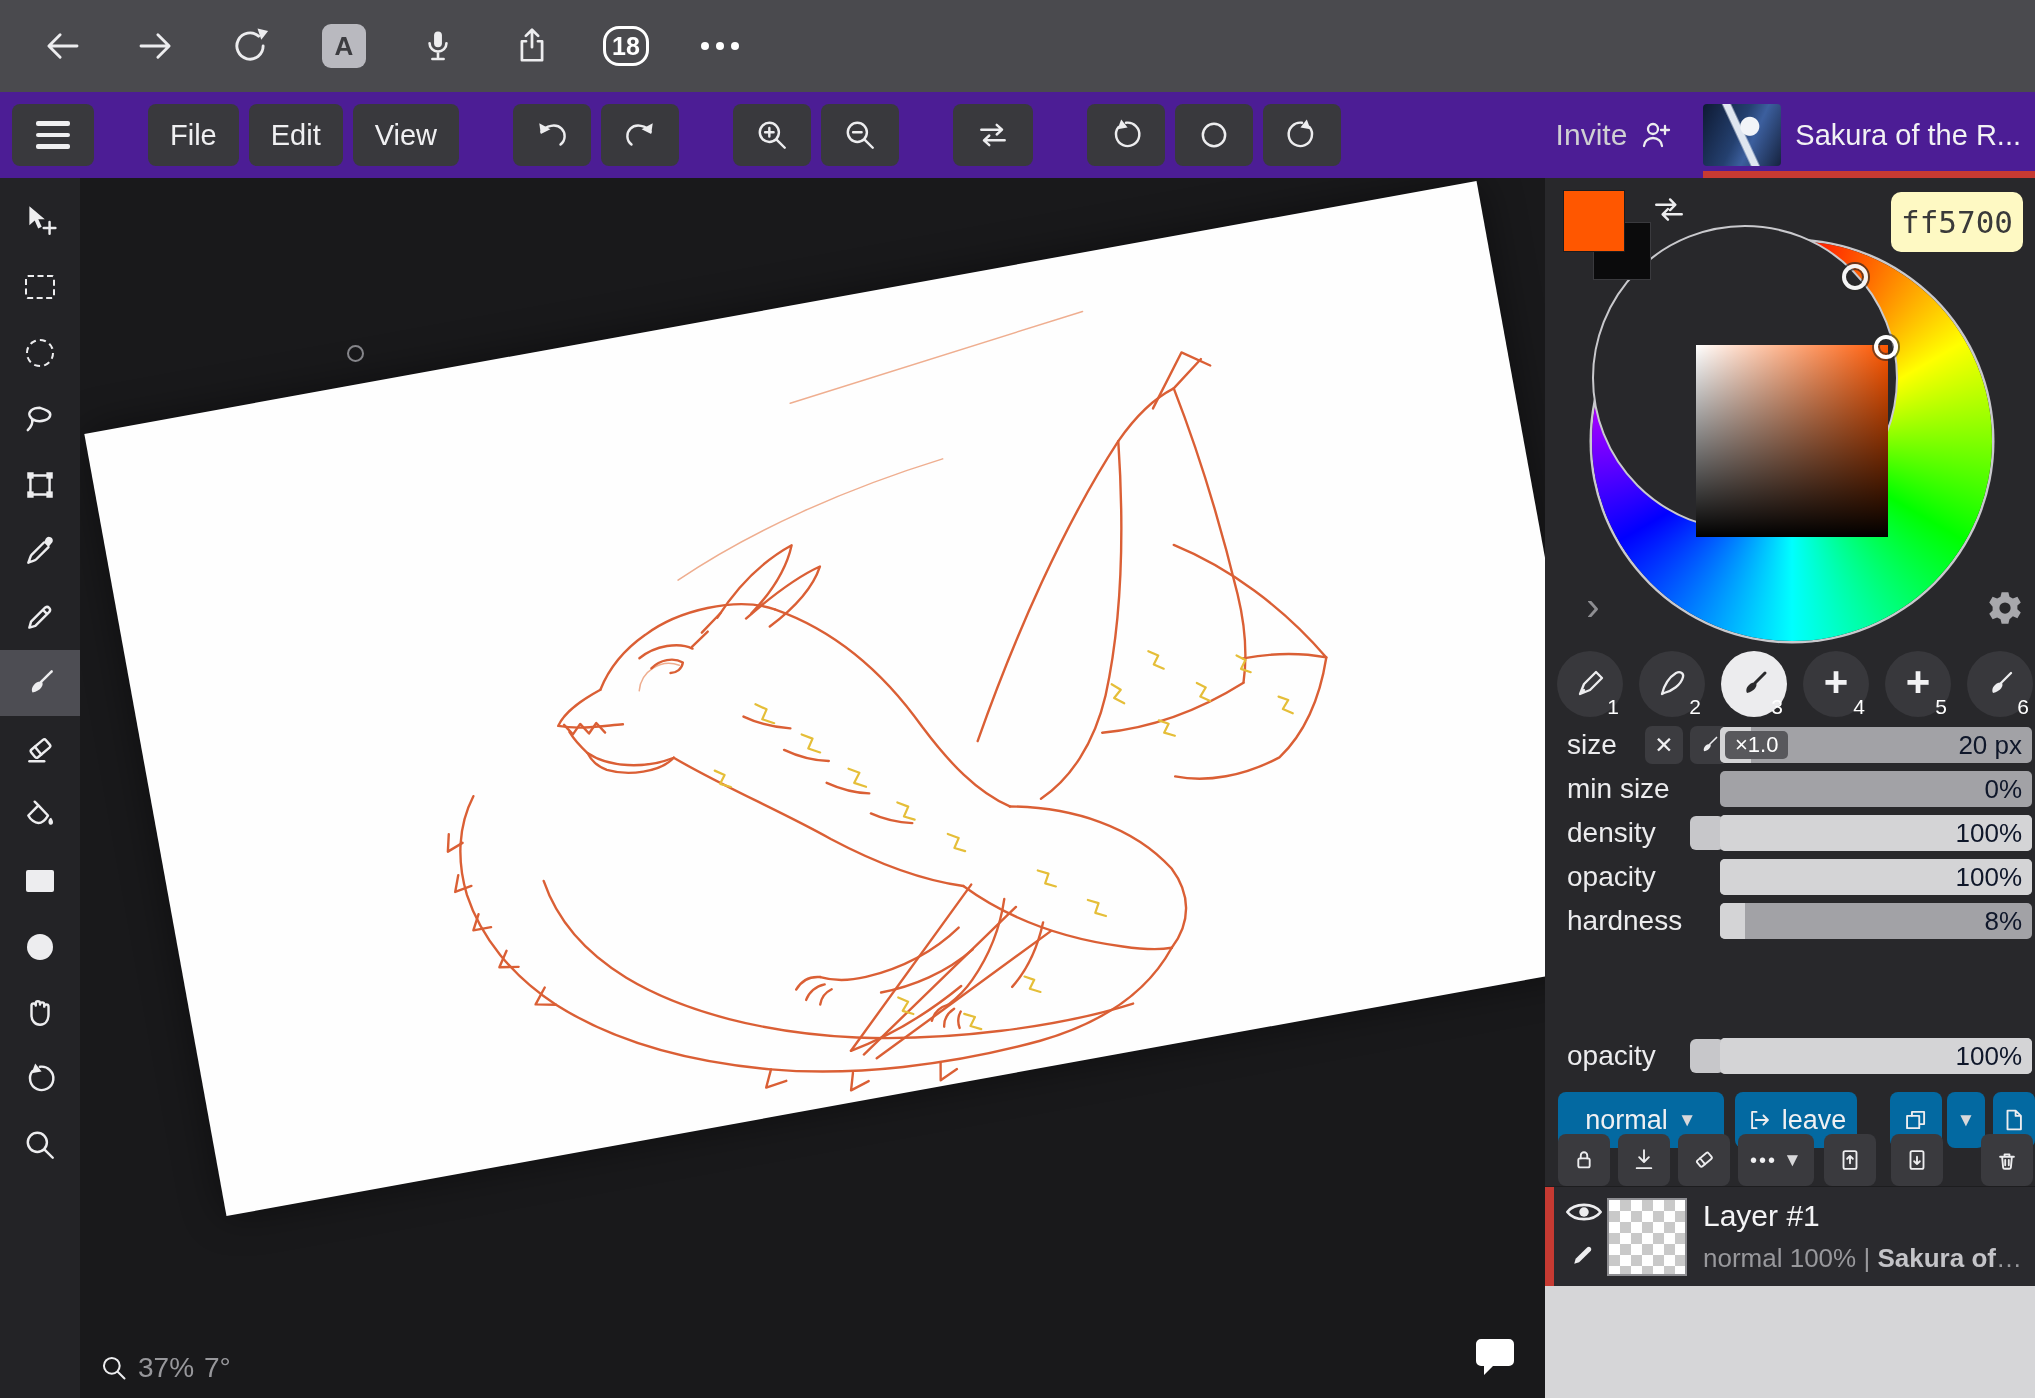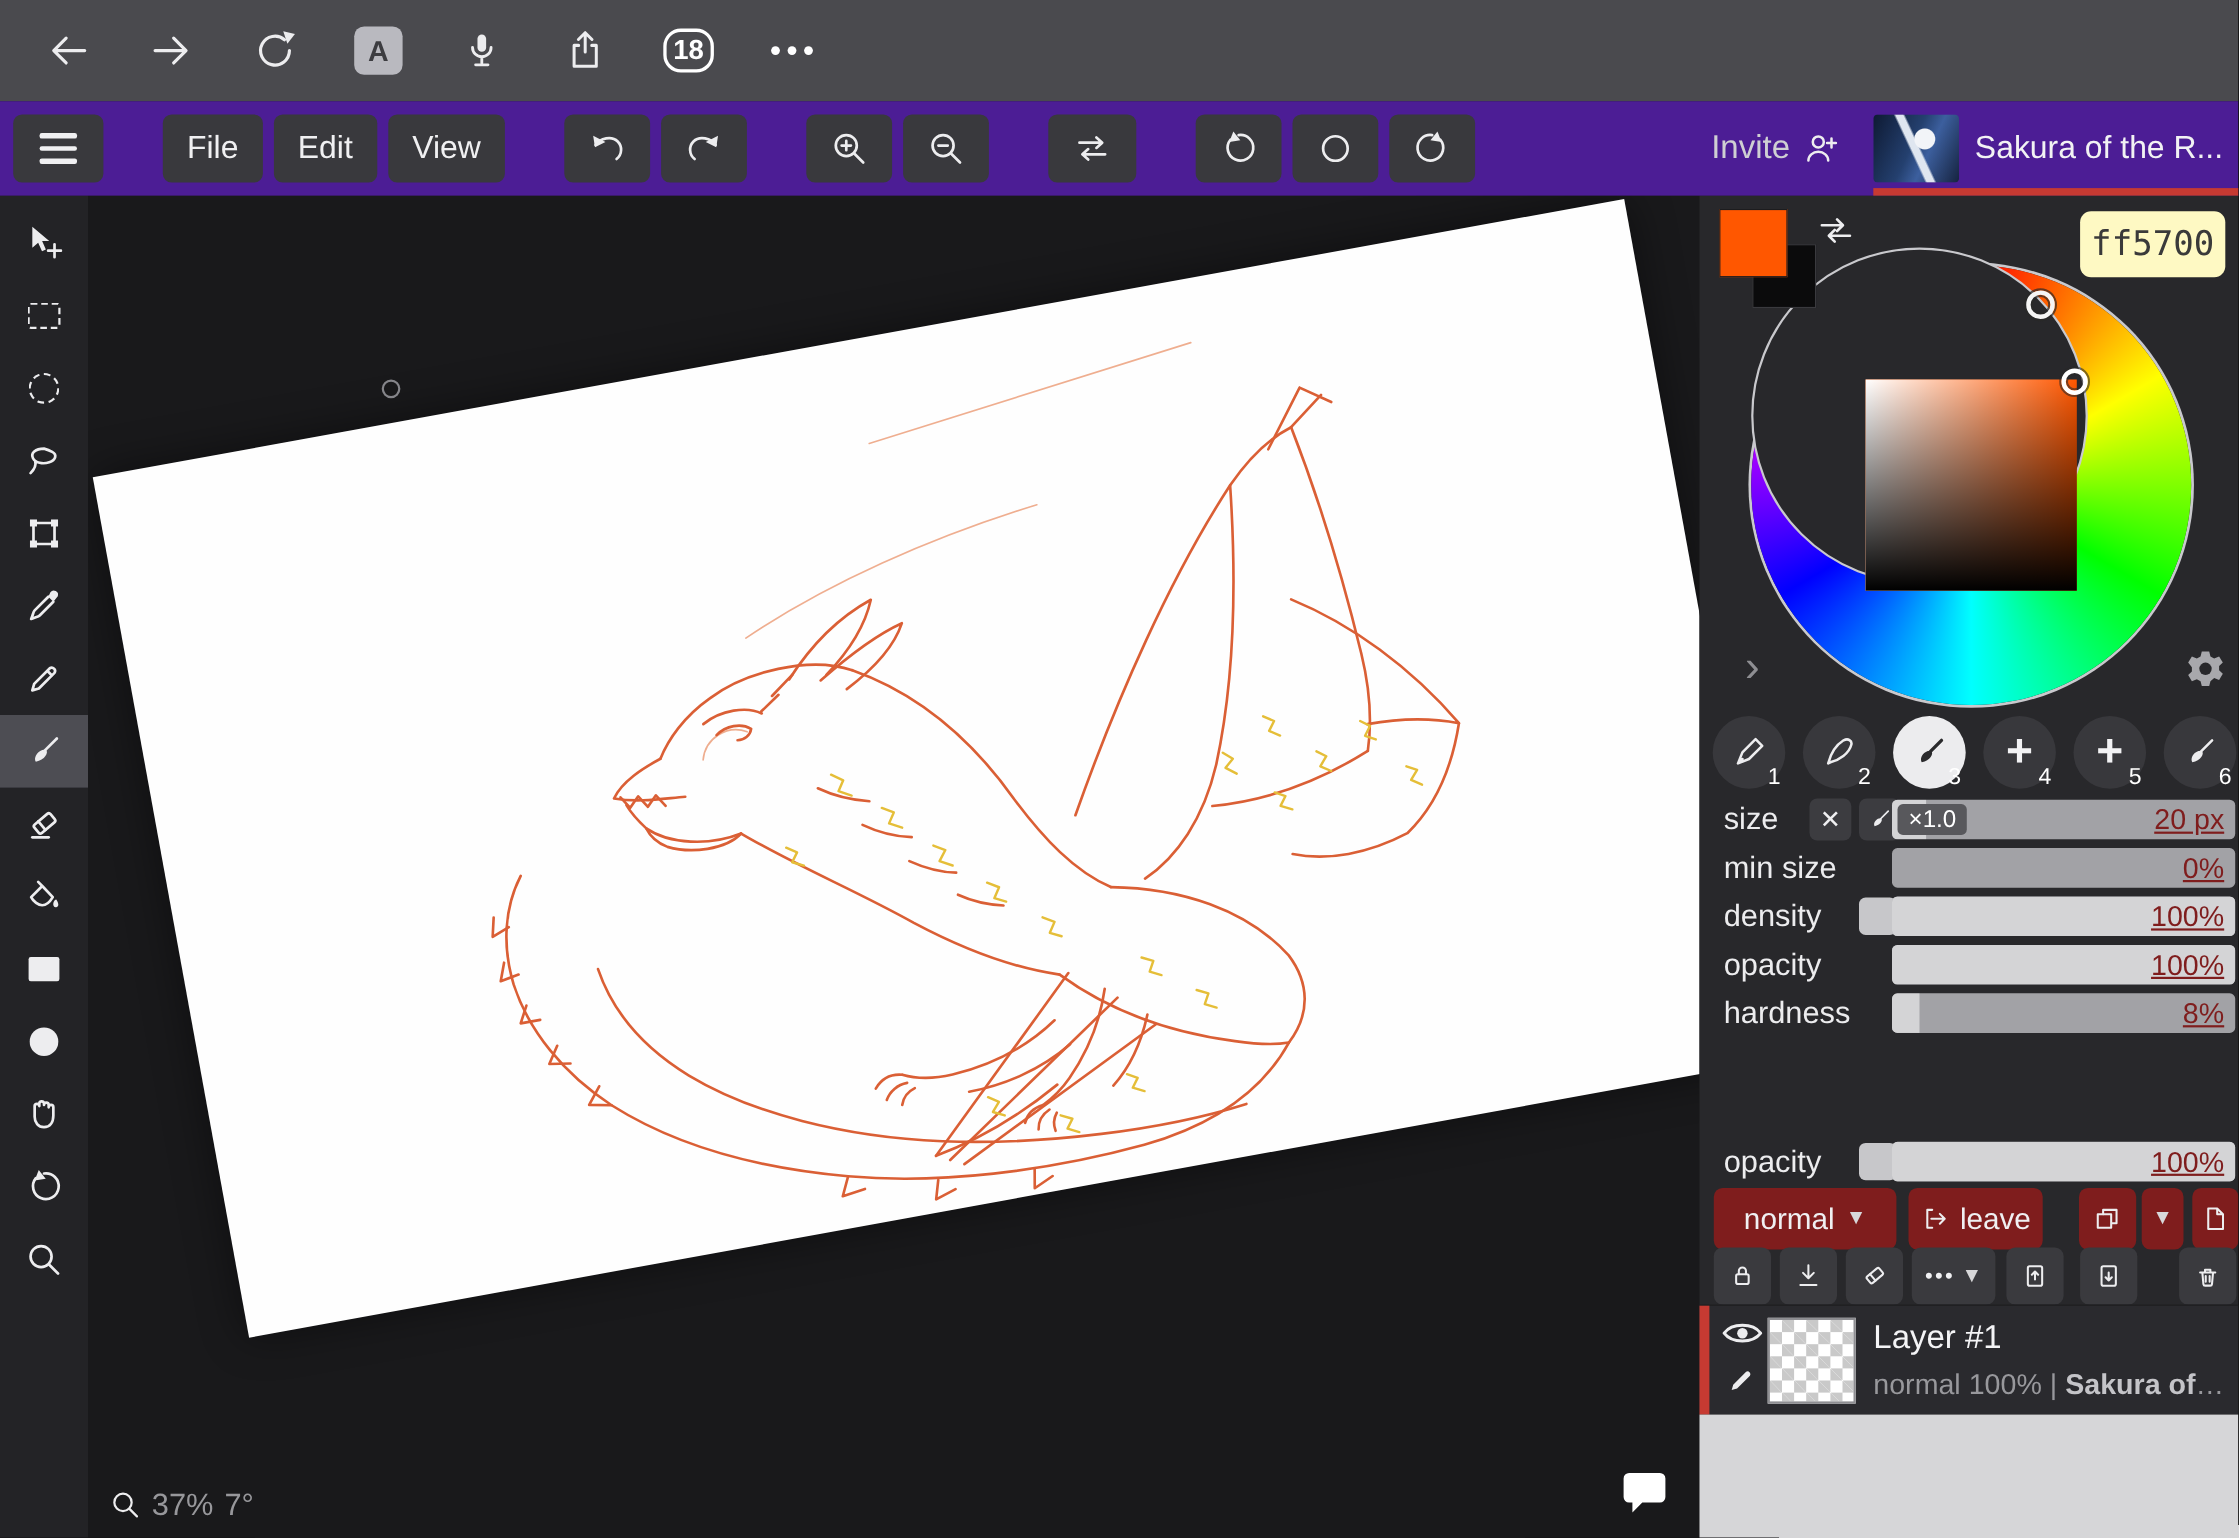--- a/index.html
+++ b/index.html
@@ -117,27 +117,27 @@
   .srow { position:relative; height:44px; }
   .srow .lbl { position:absolute; left:22px; top:0; height:44px; display:flex; align-items:center;
     color:#ececee; font-size:28px; }
   .mini-btn { position:absolute; top:3px; width:38px; height:38px; background:#3c3c40; border-radius:7px;
     display:flex; align-items:center; justify-content:center; color:#f0f0f2; font-size:23px; }
   .checkbox { position:absolute; left:145px; top:5px; width:34px; height:34px; background:#c7c7ca; border-radius:6px; }
   .track { position:absolute; left:175px; top:4px; width:312px; height:36px; background:#a2a2a6;
     border-radius:5px; overflow:hidden; }
   .track .fillbar { position:absolute; left:0; top:0; bottom:0; background:#d4d4d6; }
   .track .val { position:absolute; right:10px; top:0; height:36px; display:flex; align-items:center;
-    color:#7f1d1d; font-size:26px;text-decoration:underline; }
+    color:#0f172a; font-size:26px; }
   .track .chip { position:absolute; left:5px; top:4px; height:28px; background:#58585c; border-radius:5px;
     color:#fff; font-size:22px; display:flex; align-items:center; padding:0 10px; }
 
   .opacity2 { position:absolute; left:0; top:856px; width:100%; height:44px; }
   .blend-row { position:absolute; left:0; top:902px; width:100%; height:58px; }
-  .pbtn { position:absolute; top:0; height:56px; background:#7f1d1d; border-radius:8px;
+  .pbtn { position:absolute; top:12px; height:56px; background:#0369a1; border-radius:8px;
     display:flex; align-items:center; justify-content:center; gap:10px; color:#f0f0f2; font-size:27px; }
   .caret { font-size:19px; color:#d8d8da; }
   .icon-row { position:absolute; left:0; top:956px; width:100%; height:52px; }
   .ibtn { position:absolute; top:0; width:52px; height:52px; background:#3a3a3e; border-radius:8px;
     display:flex; align-items:center; justify-content:center; color:#f0f0f2; }
   .dots-sm { letter-spacing:2px; font-size:20px; color:#f0f0f2; }
 
   .layer-row { position:absolute; left:0; top:1008px; width:100%; height:100px; background:#2a2a2e;
     border-top:1px solid #1d1d1f; }
   .layer-accent { position:absolute; left:0; top:0; bottom:0; width:9px; }

